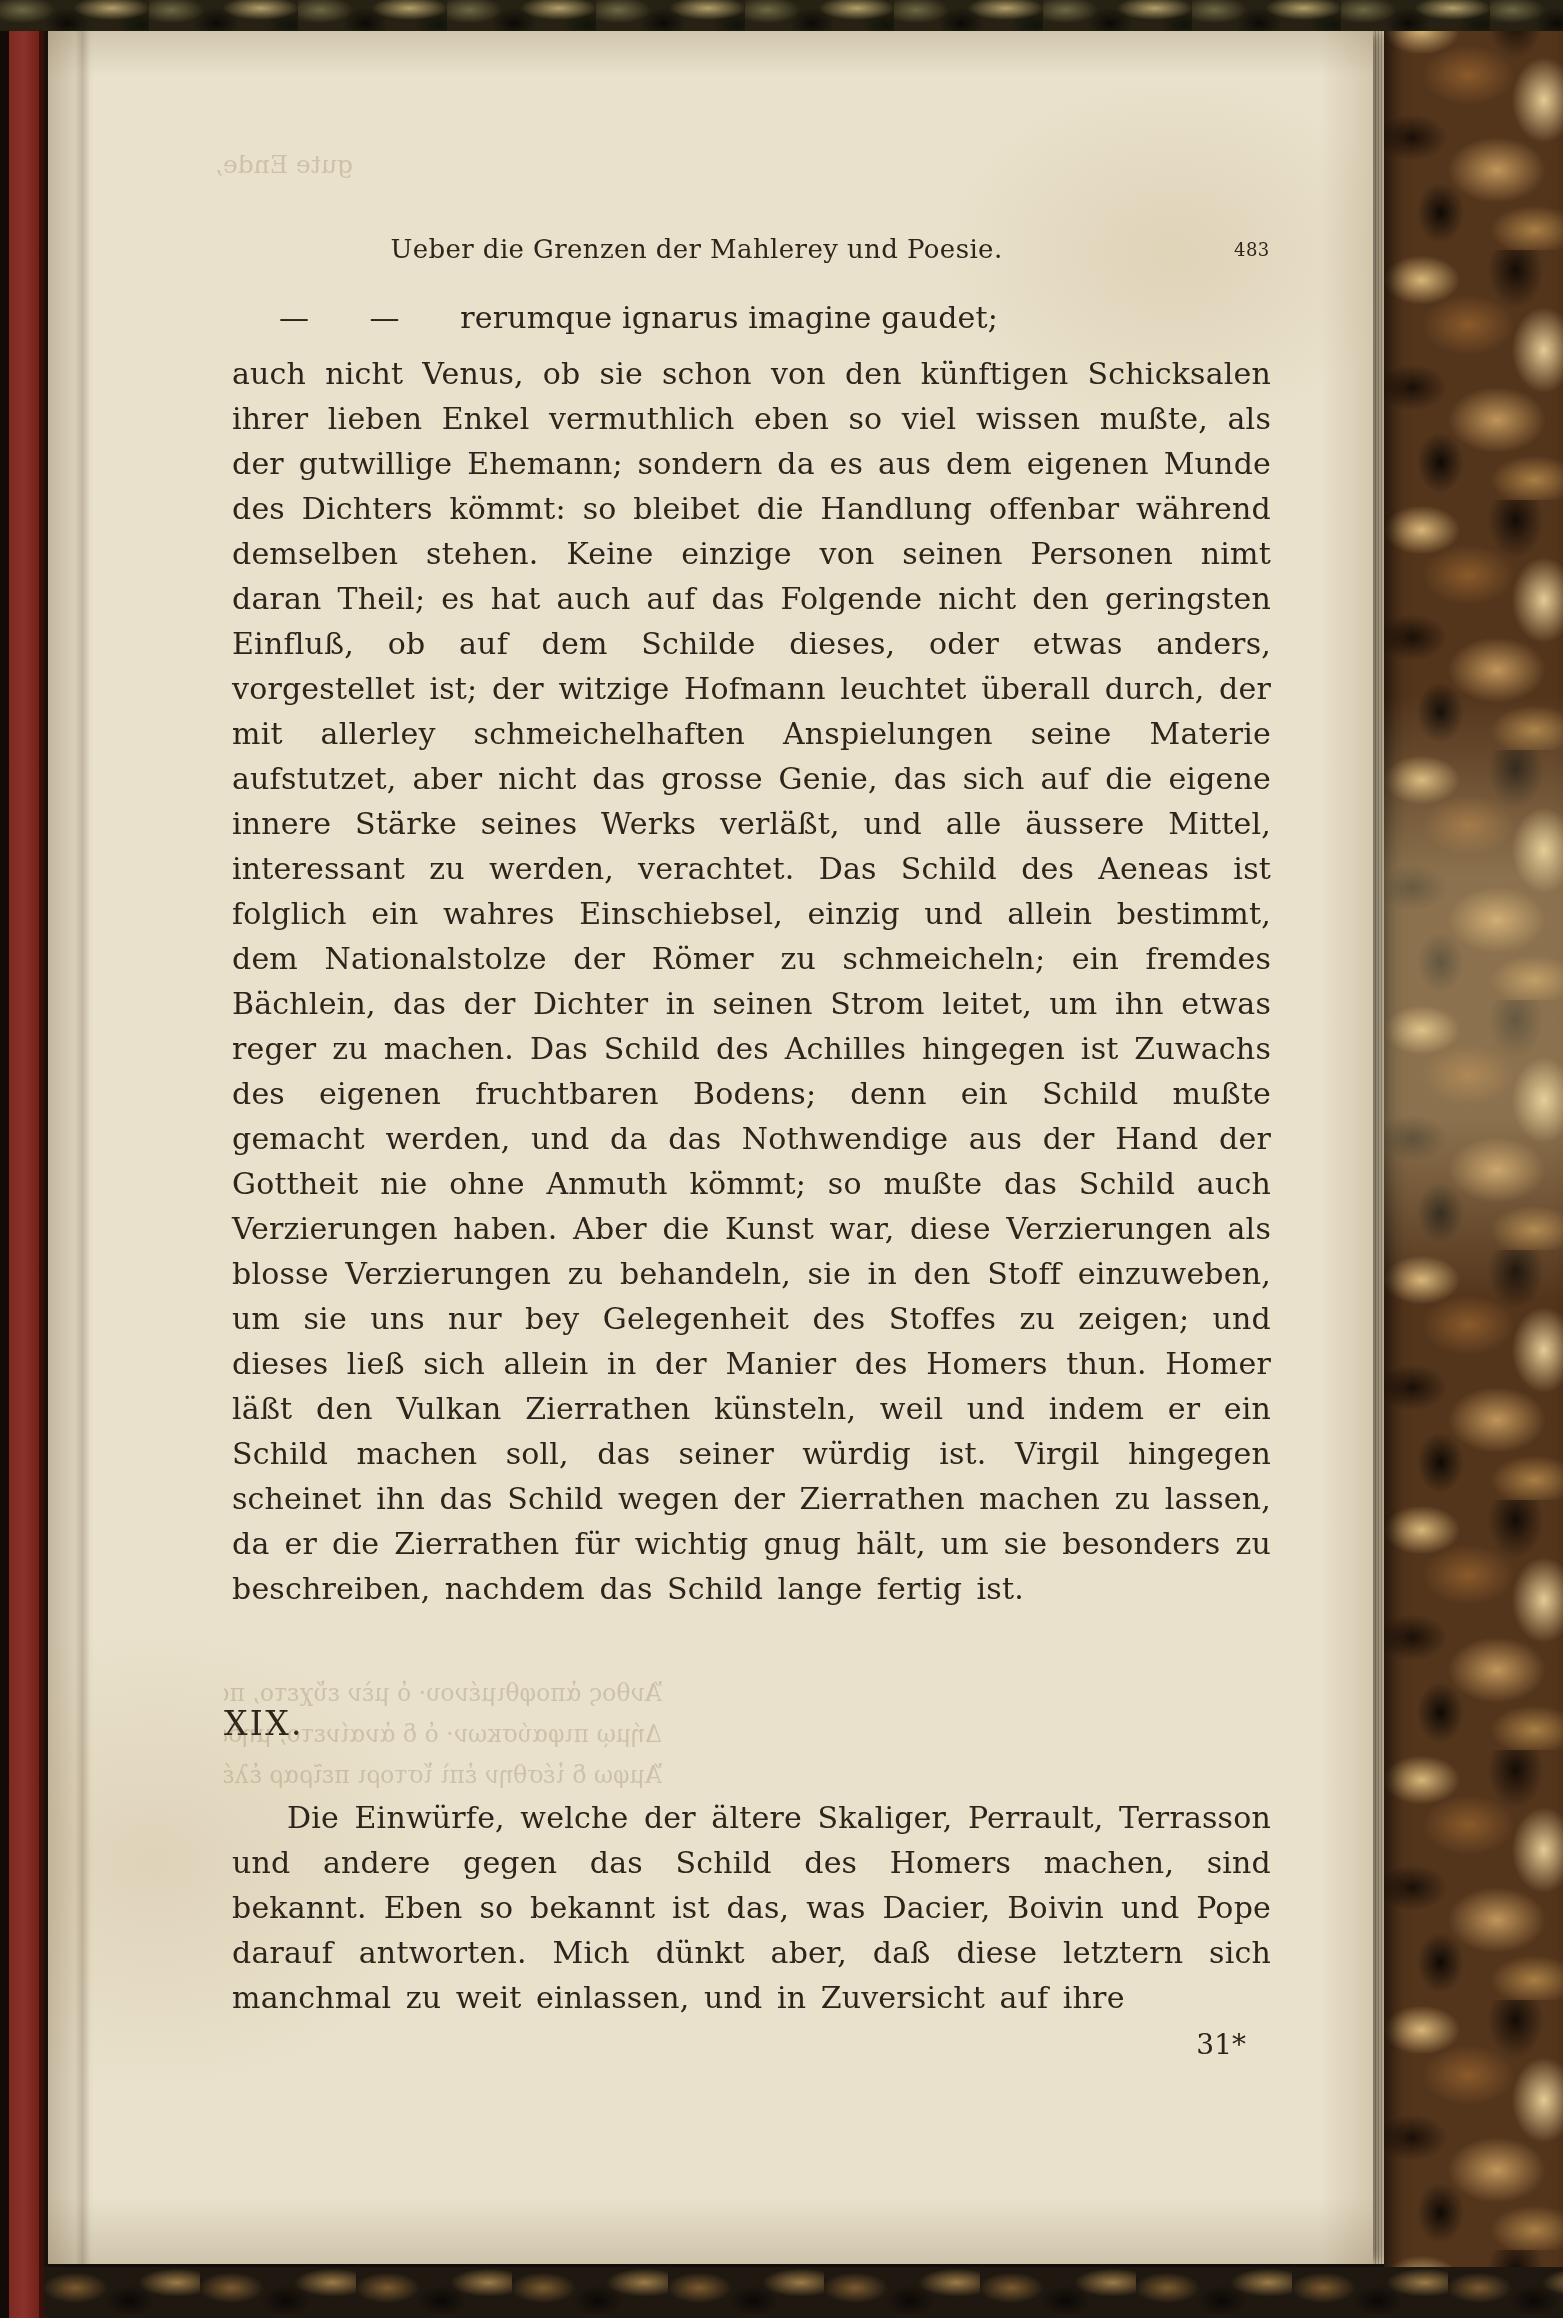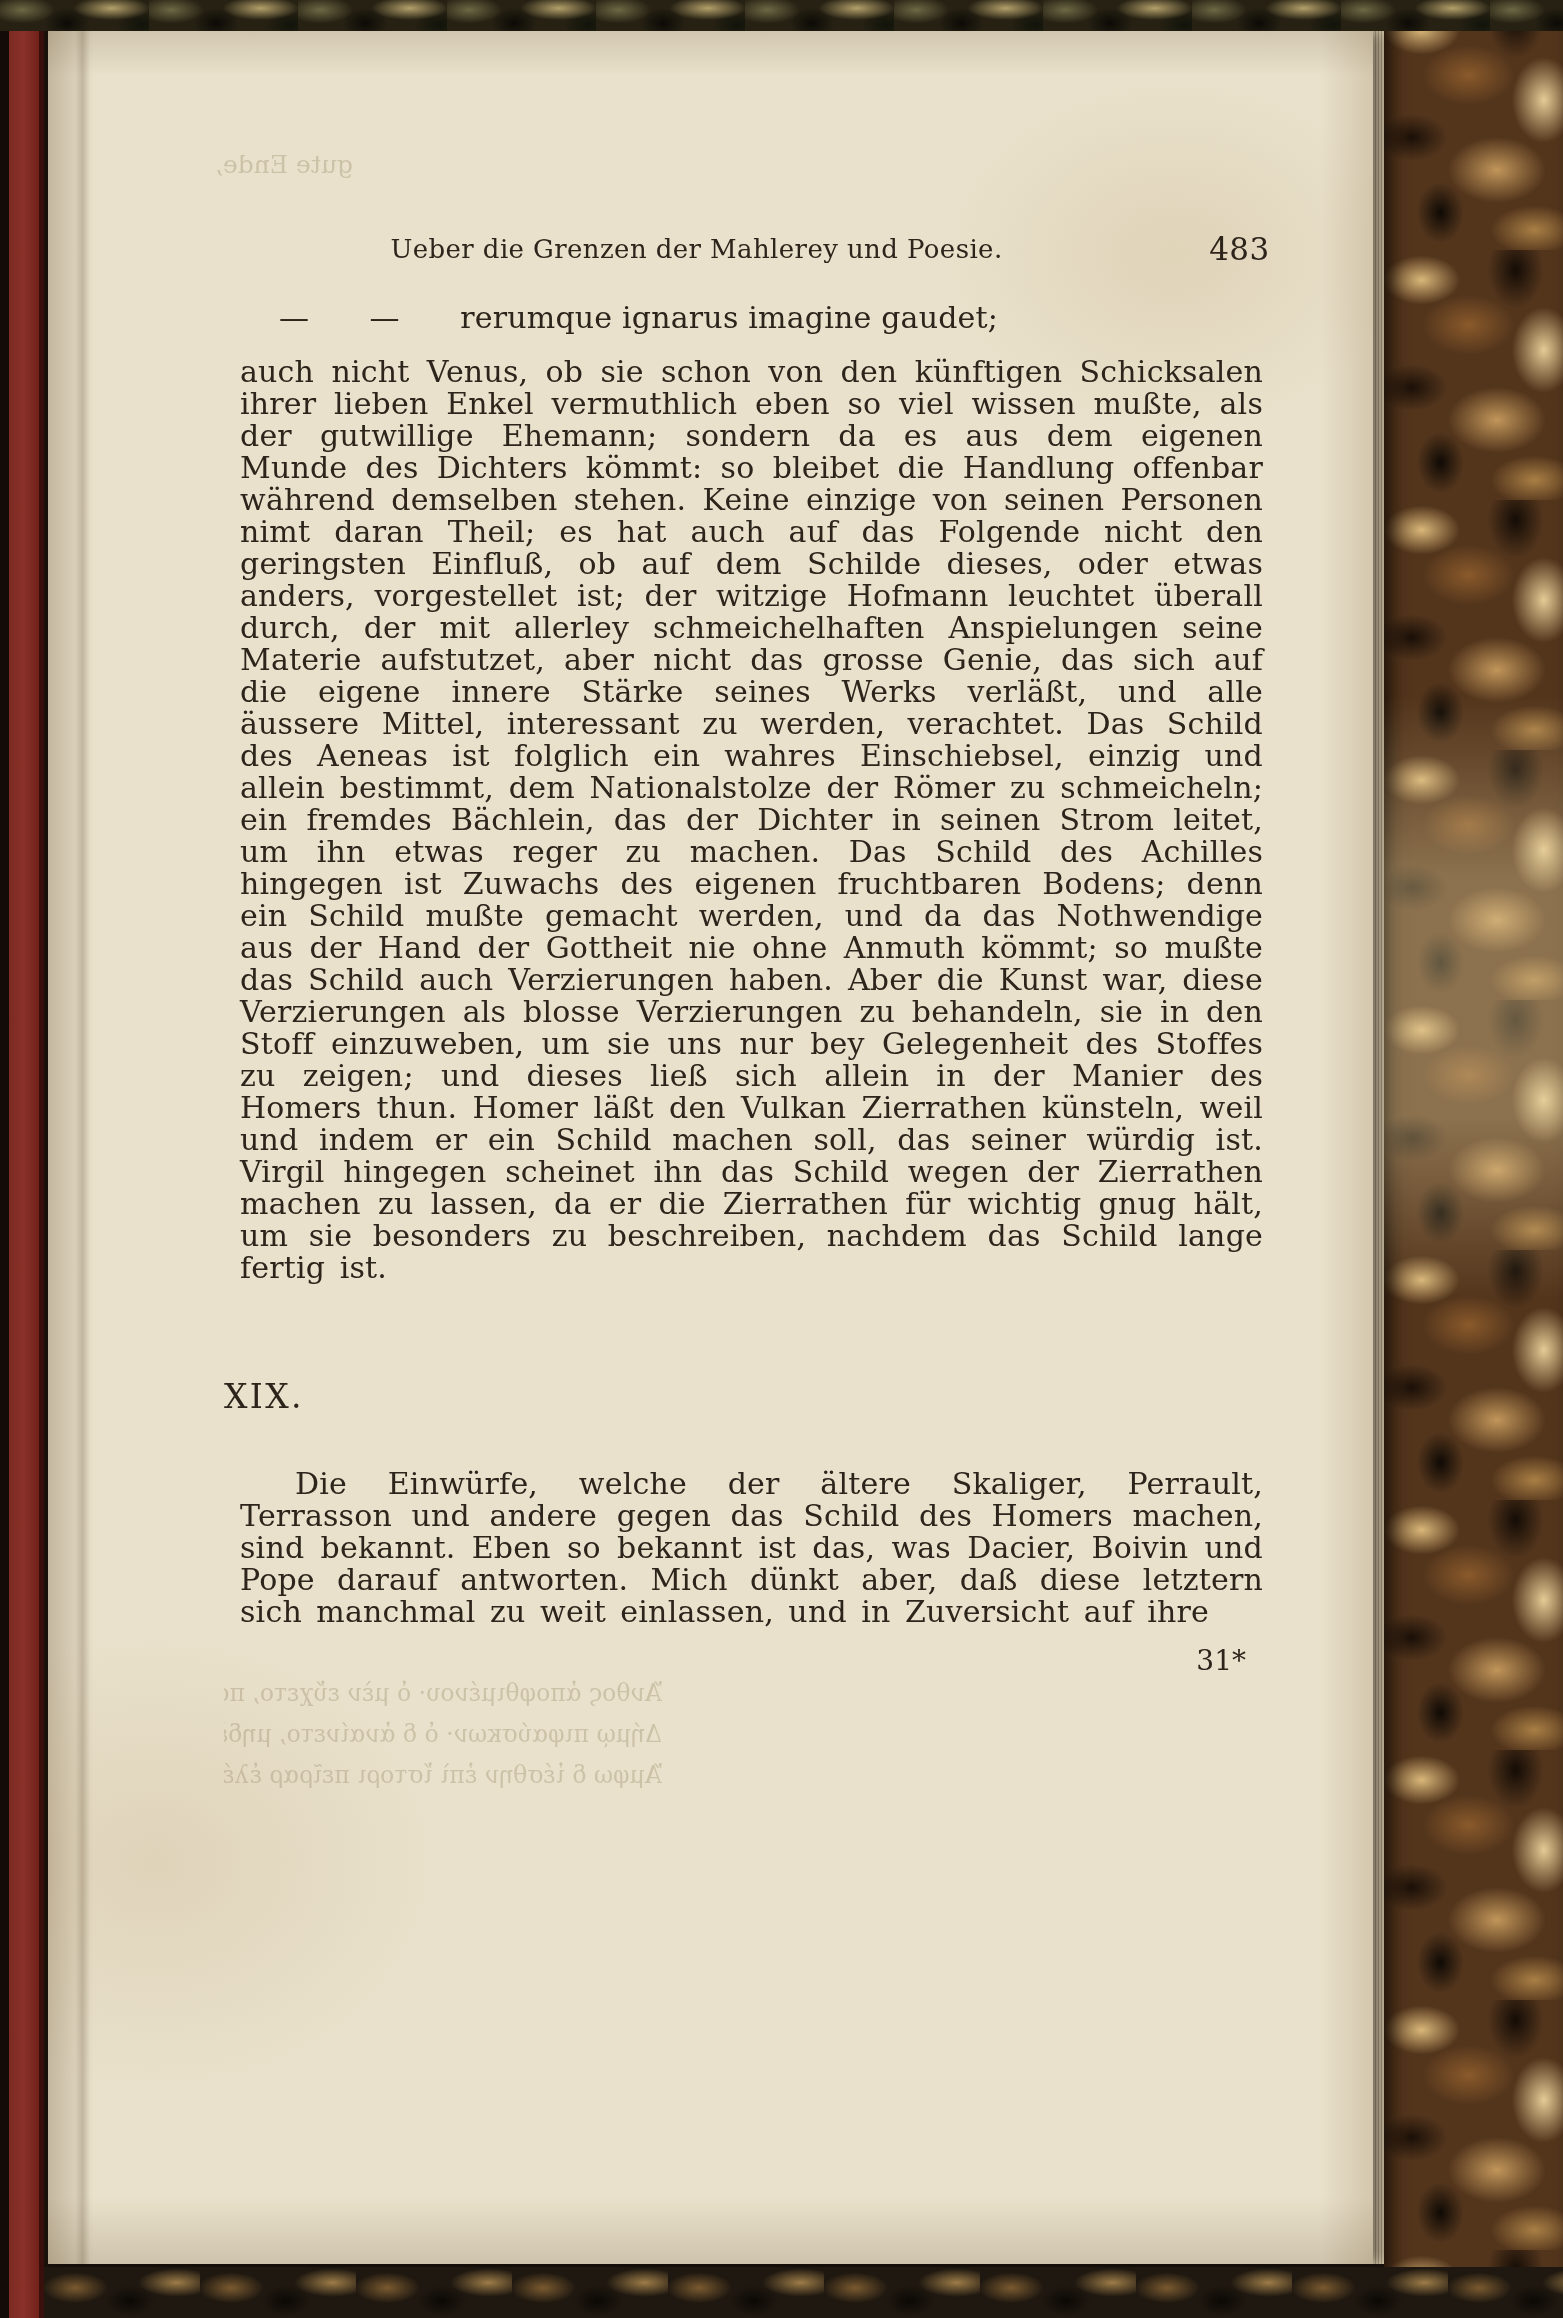--- a/index.html
+++ b/index.html
@@ -107,32 +107,32 @@
     display: flex;
     justify-content: center;
     font-size: 26px;
     line-height: 33px;
     letter-spacing: 0.4px;
     margin-bottom: 30px;
   }
   .header .running-title { transform: translateX(-55px); }
   .header .page-number {
     position: absolute; right: 9.4px; top: 0;
-    font-size: 31px;
+    font-size: 18px;
   }
   .latin {
     margin: 6.3px 0 11px 55px;
     font-size: 30px;
     line-height: 44px;
     letter-spacing: 0.2px;
   }
   .body-par {
-    margin: 16px;
+    margin: 8px;
     font-size: 30px;
-    line-height: 32px;
+    line-height: 45px;
     text-align: justify;
     word-spacing: 4.7px;
     letter-spacing: 0.2px;
   }
   .section {
     margin: 93px 0 52px 0;
     text-align: left;
     font-size: 33px;
     font-weight: normal;
     letter-spacing: 2.3px;

